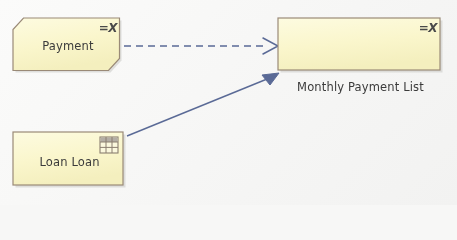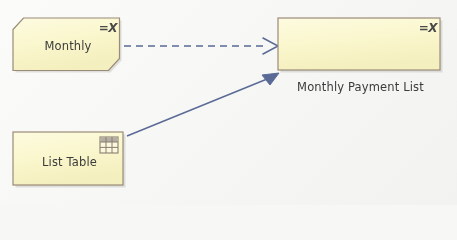--- a/index.html
+++ b/index.html
@@ -129,21 +129,21 @@
           <stop offset="55%" stop-color="#faf6cc"></stop>
           <stop offset="100%" stop-color="#f4efbe"></stop>
         </linearGradient>
       </defs>
 
       <path d="M 13.5,3.5 L 109.5,3.5 L 109.5,43.5 L 98.5,55.5 L 3.5,55.5 L 3.5,14.5 Z" fill="#c9c9c4" opacity="0.55"></path>
 
       <path d="M 11.5,1 L 107.5,1 L 107.5,41.5 L 96.5,53.5 L 1,53.5 L 1,12.5 Z" fill="url(#fillPayment)" stroke="#9a8a77" stroke-width="1.2" stroke-linejoin="miter"></path>
     </svg>
     <span class="icon-eqx">=X</span>
-    <span class="node-label">Monthly</span>
+    <span class="node-label">Payment</span>
   </div>
 
   <div class="node" id="node-monthly-payment-list">
     <svg class="node-shape" viewBox="0 0 167 57" preserveAspectRatio="none" xmlns="http://www.w3.org/2000/svg">
       <defs>
         <linearGradient id="fillMPL" x1="0" y1="0" x2="0.3" y2="1">
           <stop offset="0%" stop-color="#fdfbe0"></stop>
           <stop offset="55%" stop-color="#faf6cc"></stop>
           <stop offset="100%" stop-color="#f4efbe"></stop>
         </linearGradient>
@@ -169,16 +169,16 @@
     </svg>
 
     <svg class="icon-table" viewBox="0 0 20 18" xmlns="http://www.w3.org/2000/svg">
       <rect x="1" y="1" width="18" height="16" fill="#fbf8dd" stroke="#8b7f70" stroke-width="1.1"></rect>
       <rect x="1.5" y="1.5" width="17" height="4.5" fill="#b3ada4"></rect>
       <line x1="1" y1="6" x2="19" y2="6" stroke="#8b7f70" stroke-width="1"></line>
       <line x1="1" y1="11.4" x2="19" y2="11.4" stroke="#8b7f70" stroke-width="1"></line>
       <line x1="7" y1="1" x2="7" y2="17" stroke="#8b7f70" stroke-width="1"></line>
       <line x1="13" y1="1" x2="13" y2="17" stroke="#8b7f70" stroke-width="1"></line>
     </svg>
-    <span class="node-label">List Table</span>
+    <span class="node-label">Loan Loan</span>
   </div>
 
 </div>
 
 </body></html>

